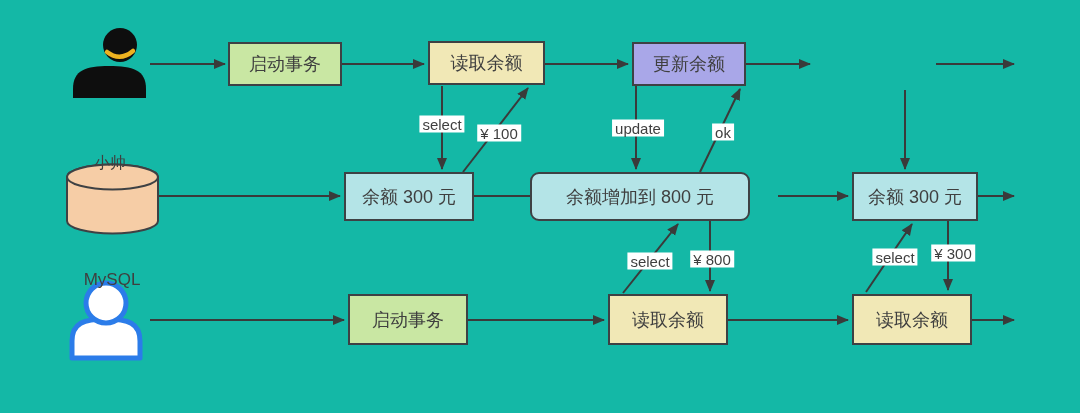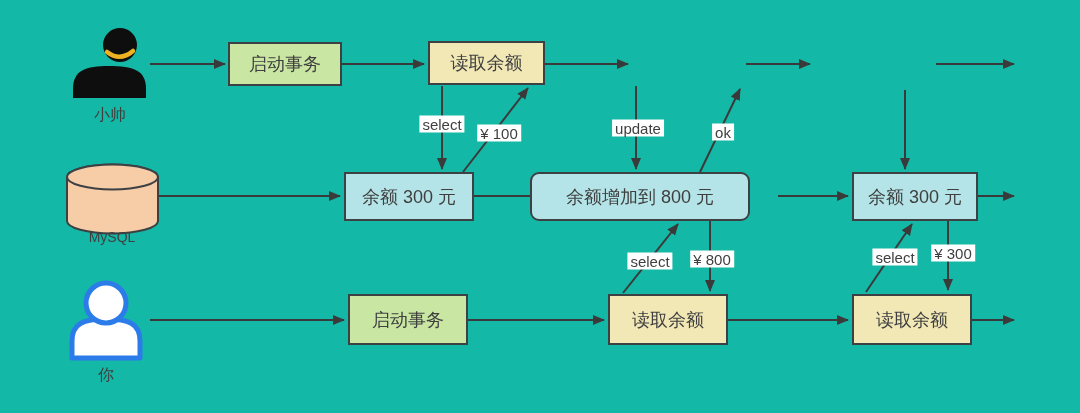--- a/index.html
+++ b/index.html
@@ -16,21 +16,21 @@
   .node.green{background:var(--green);}
   .node.yellow{background:var(--yellow);}
   .node.purple{background:var(--purple);}
   .node.cyan{background:var(--cyan);}
   .edge-label{
     position:absolute;transform:translate(-50%,-50%);background:#ffffff;
     padding:0 3px;font-size:15px;color:var(--text);white-space:nowrap;z-index:3;
   }
   .actor-label{
     position:absolute;transform:translateX(-50%);font-size:16px;
-    color:var(--text);white-space:nowrap;z-index:2;
+    color:var(--text);white-space:nowrap;z-index:2;margin-top:48px;
   }
 </style>
 </head>
 <body>
 
 <div class="stage">
 
   <svg class="wires" viewBox="0 0 1080 413">
     <defs>
       <marker id="ah" markerWidth="13" markerHeight="11" refX="11" refY="5" orient="auto" markerUnits="userSpaceOnUse">
@@ -76,31 +76,32 @@
     </g>
 
     <g stroke="#2b7ce9" stroke-width="5" fill="#ffffff">
       <path d="M72,358 L72,341 C72,323 84,319 106,319 C128,319 140,323 140,341 L140,358 Z" stroke-linejoin="round"></path>
       <circle cx="106" cy="303" r="20"></circle>
     </g>
   </svg>
 
   <div class="node green" style="left:228px;top:42px;width:114px;height:44px;">启动事务</div>
   <div class="node yellow" style="left:428px;top:41px;width:117px;height:44px;">读取余额</div>
+  <div class="node purple" style="left:632px;top:42px;width:114px;height:44px;">更新余额</div>
 
   <div class="node cyan" style="left:344px;top:172px;width:130px;height:49px;">余额 300 元</div>
   <div class="node cyan" style="left:530px;top:172px;width:220px;height:49px;border-radius:9px;">余额增加到 800 元</div>
   <div class="node cyan" style="left:852px;top:172px;width:126px;height:49px;">余额 300 元</div>
 
   <div class="node green" style="left:348px;top:294px;width:120px;height:51px;">启动事务</div>
   <div class="node yellow" style="left:608px;top:294px;width:120px;height:51px;">读取余额</div>
   <div class="node yellow" style="left:852px;top:294px;width:120px;height:51px;">读取余额</div>
 
   <div class="actor-label" style="left:110px;top:105px;">小帅</div>
-  <div class="actor-label" style="left:112px;top:229px;font-size:14px;">MySQL</div>
+  <div class="actor-label" style="left:112px;top:222px;font-size:17px;">MySQL</div>
   <div class="actor-label" style="left:106px;top:365px;">你</div>
 
   <div class="edge-label" style="left:442px;top:124px;">select</div>
   <div class="edge-label" style="left:499px;top:133px;">¥ 100</div>
   <div class="edge-label" style="left:638px;top:128px;">update</div>
   <div class="edge-label" style="left:723px;top:132px;">ok</div>
   <div class="edge-label" style="left:650px;top:261px;">select</div>
   <div class="edge-label" style="left:712px;top:259px;">¥ 800</div>
   <div class="edge-label" style="left:895px;top:257px;">select</div>
   <div class="edge-label" style="left:953px;top:253px;">¥ 300</div>

